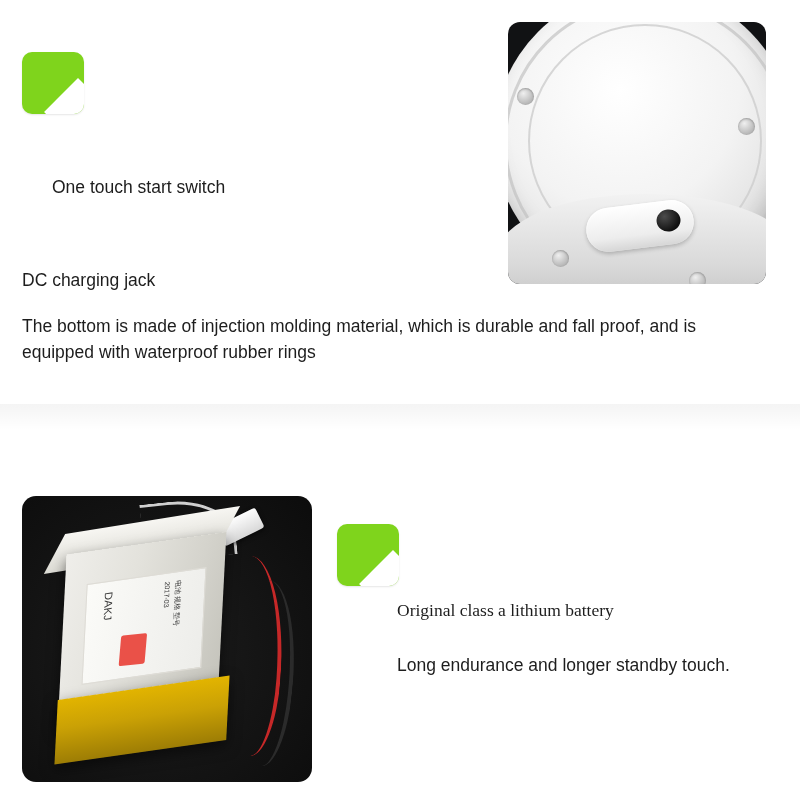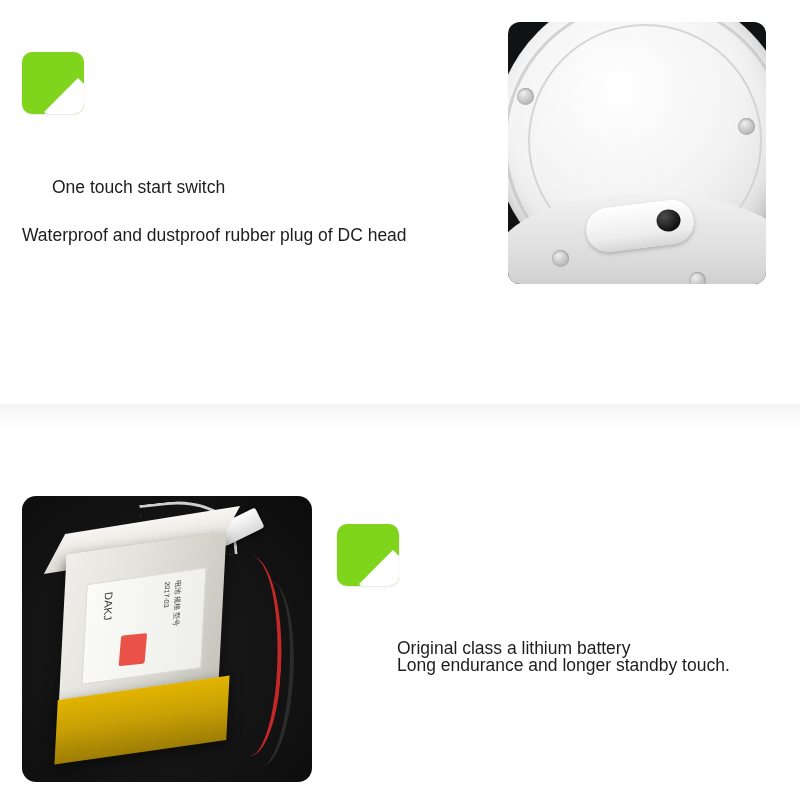--- a/index.html
+++ b/index.html
@@ -283,24 +283,25 @@
     background: linear-gradient(180deg,#fdfdfd,#d8d8d8);
     transform: rotate(-26deg);
     border-radius: 3px;
     box-shadow: 0 2px 4px rgba(0,0,0,0.5);
   }
 
   
   .t04-1 {
     position: absolute;
     left: 397px;
-    top: 638px;
+    top: 600px;
     font-size: 17.5px;
     color: #1d1d1d;
     white-space: nowrap;
+    font-family: Liberation Serif, serif;
   }
   .t04-2 {
     position: absolute;
     left: 397px;
     top: 655px;
     font-size: 17.5px;
     color: #1d1d1d;
     white-space: nowrap;
   }
 
@@ -320,21 +321,22 @@
 <div class="page">
 
   <div class="section-03">
 
     <div class="badge badge-03">
       <div class="num">03</div>
       <div class="slash"></div>
     </div>
 
     <div class="desc-line l1">One touch start switch</div>
-    <div class="desc-line l2">Waterproof and dustproof rubber plug of DC head</div>
+    <div class="desc-line l3">DC charging jack</div>
+    <div class="desc-para">The bottom is made of injection molding material, which is durable and fall proof, and is equipped with waterproof rubber rings</div>
 
     <div class="photo1">
       <div class="p1-disc"></div>
       <div class="p1-rim"></div>
       <div class="p1-inner-arc"></div>
       <div class="p1-base"></div>
       <div class="p1-screw s1"></div>
       <div class="p1-screw s2"></div>
       <div class="p1-screw s3"></div>
       <div class="p1-screw s4"></div>

